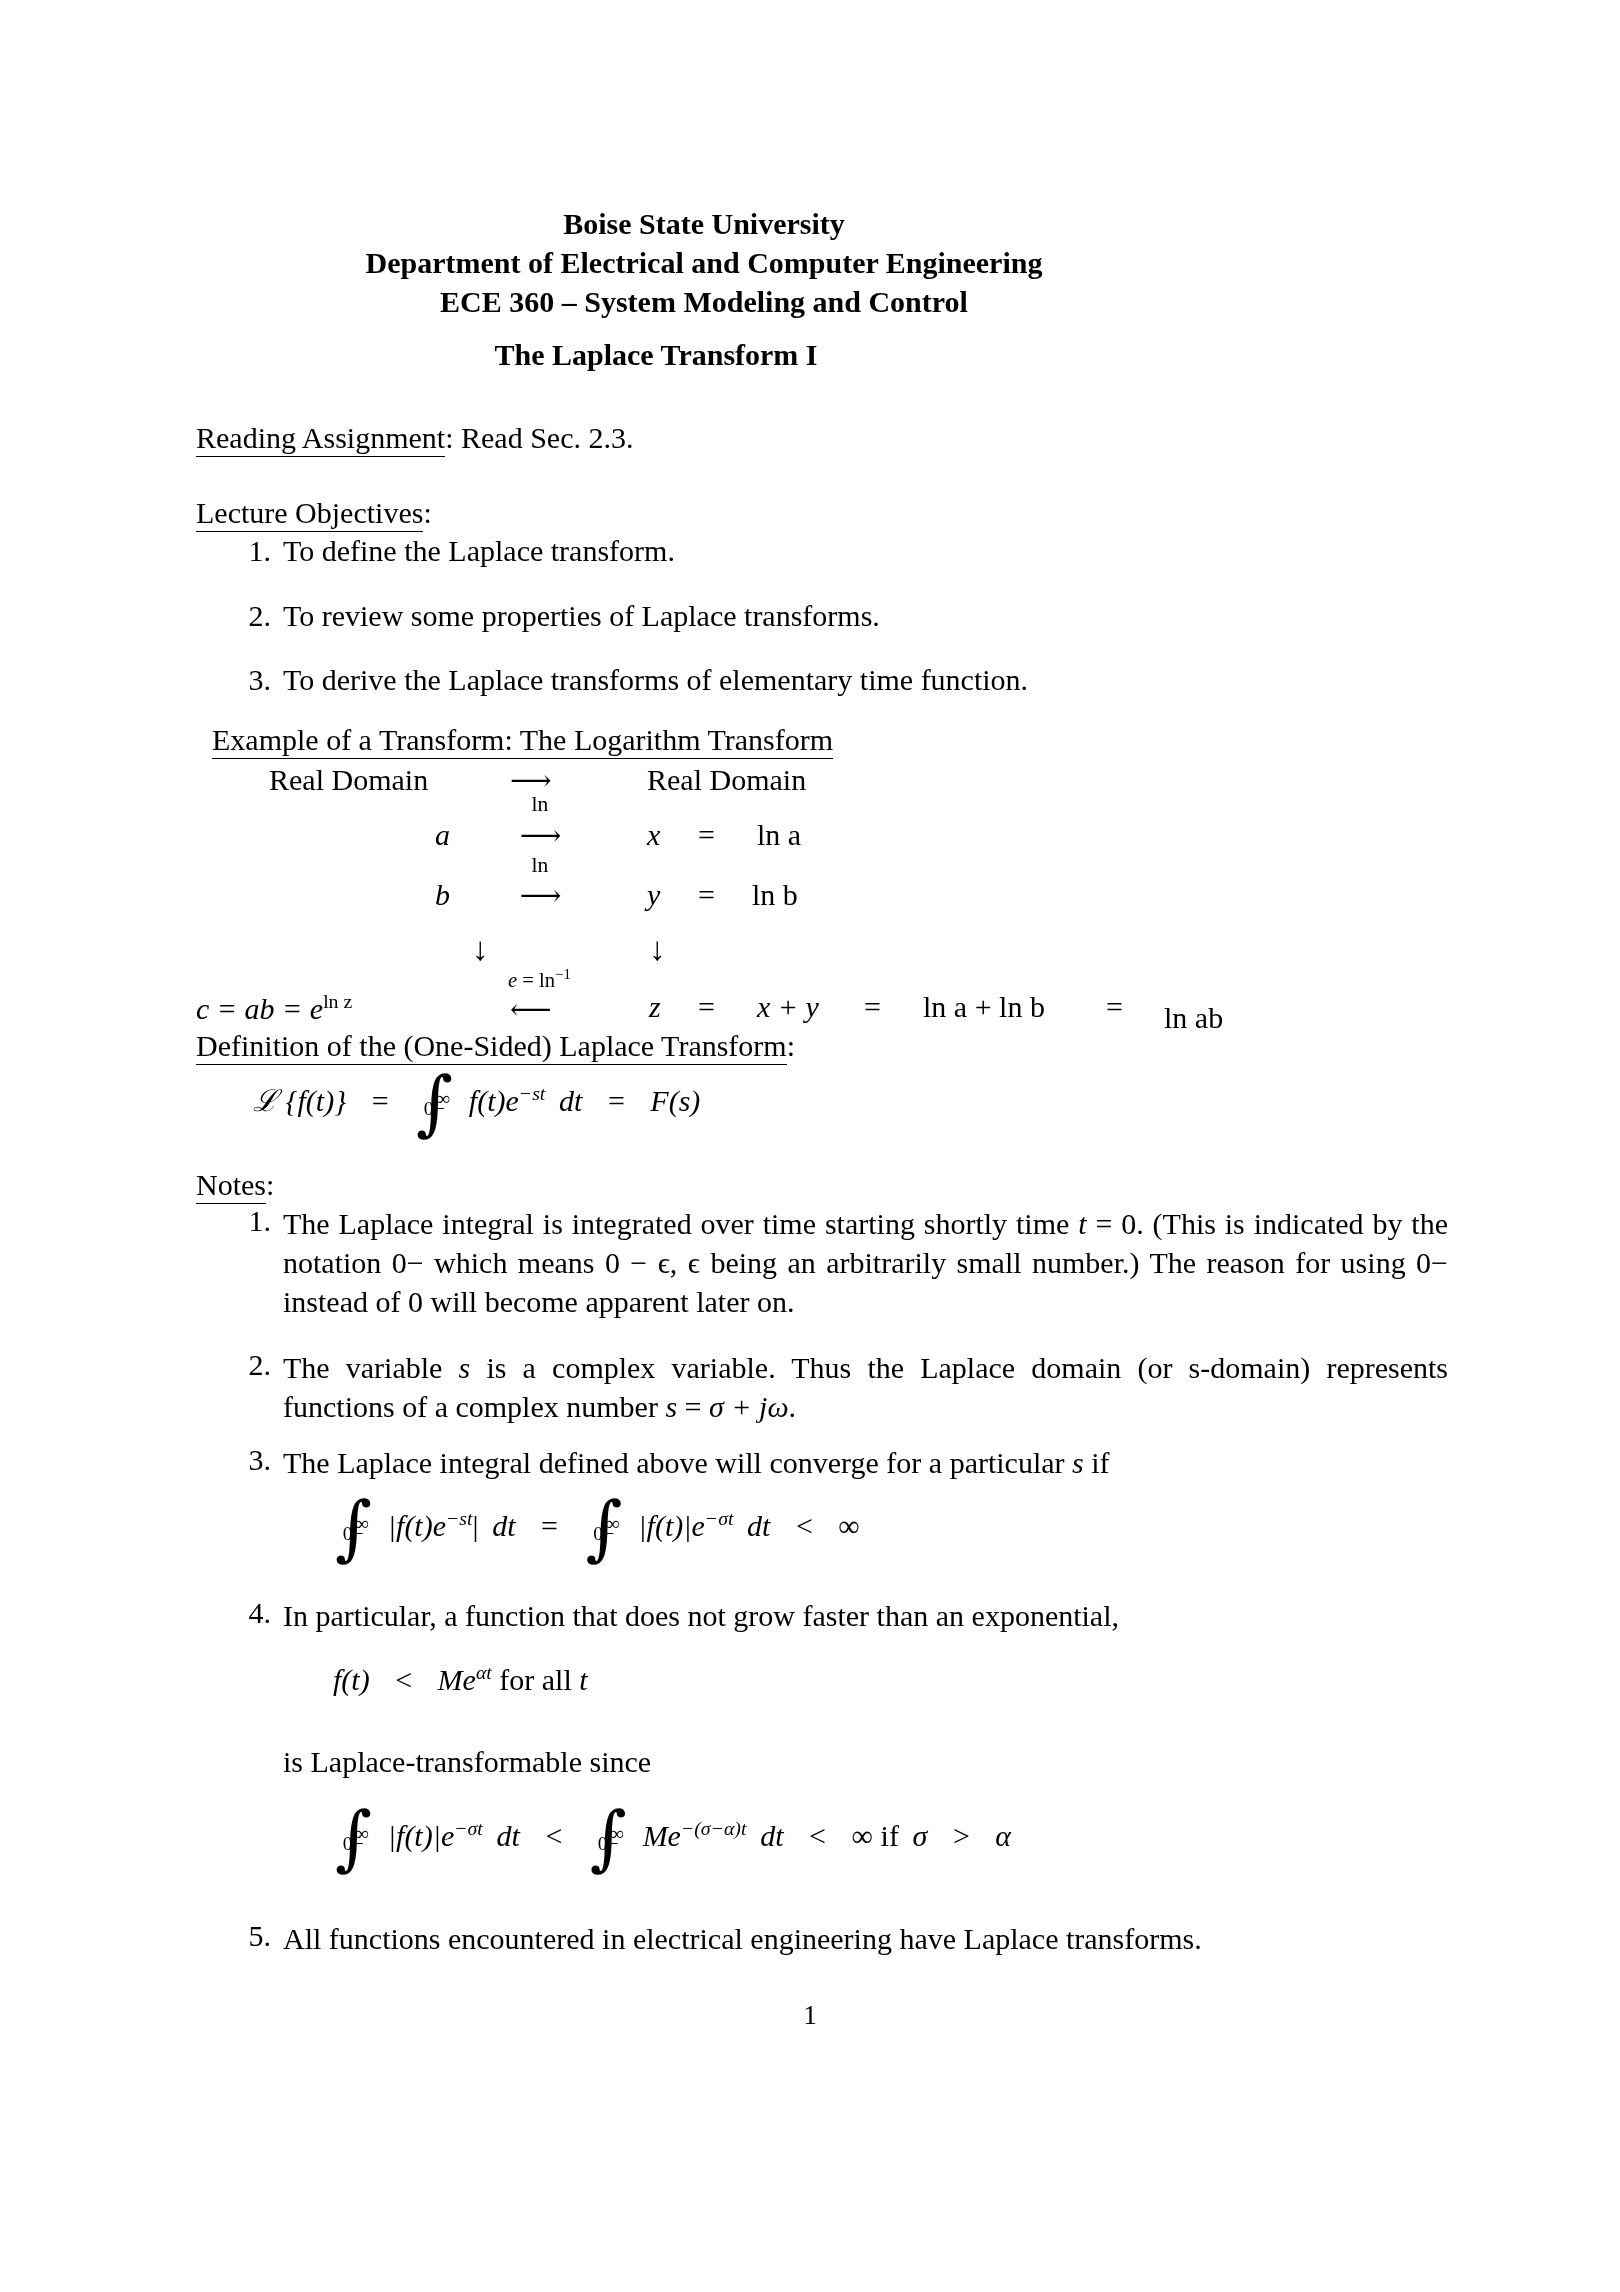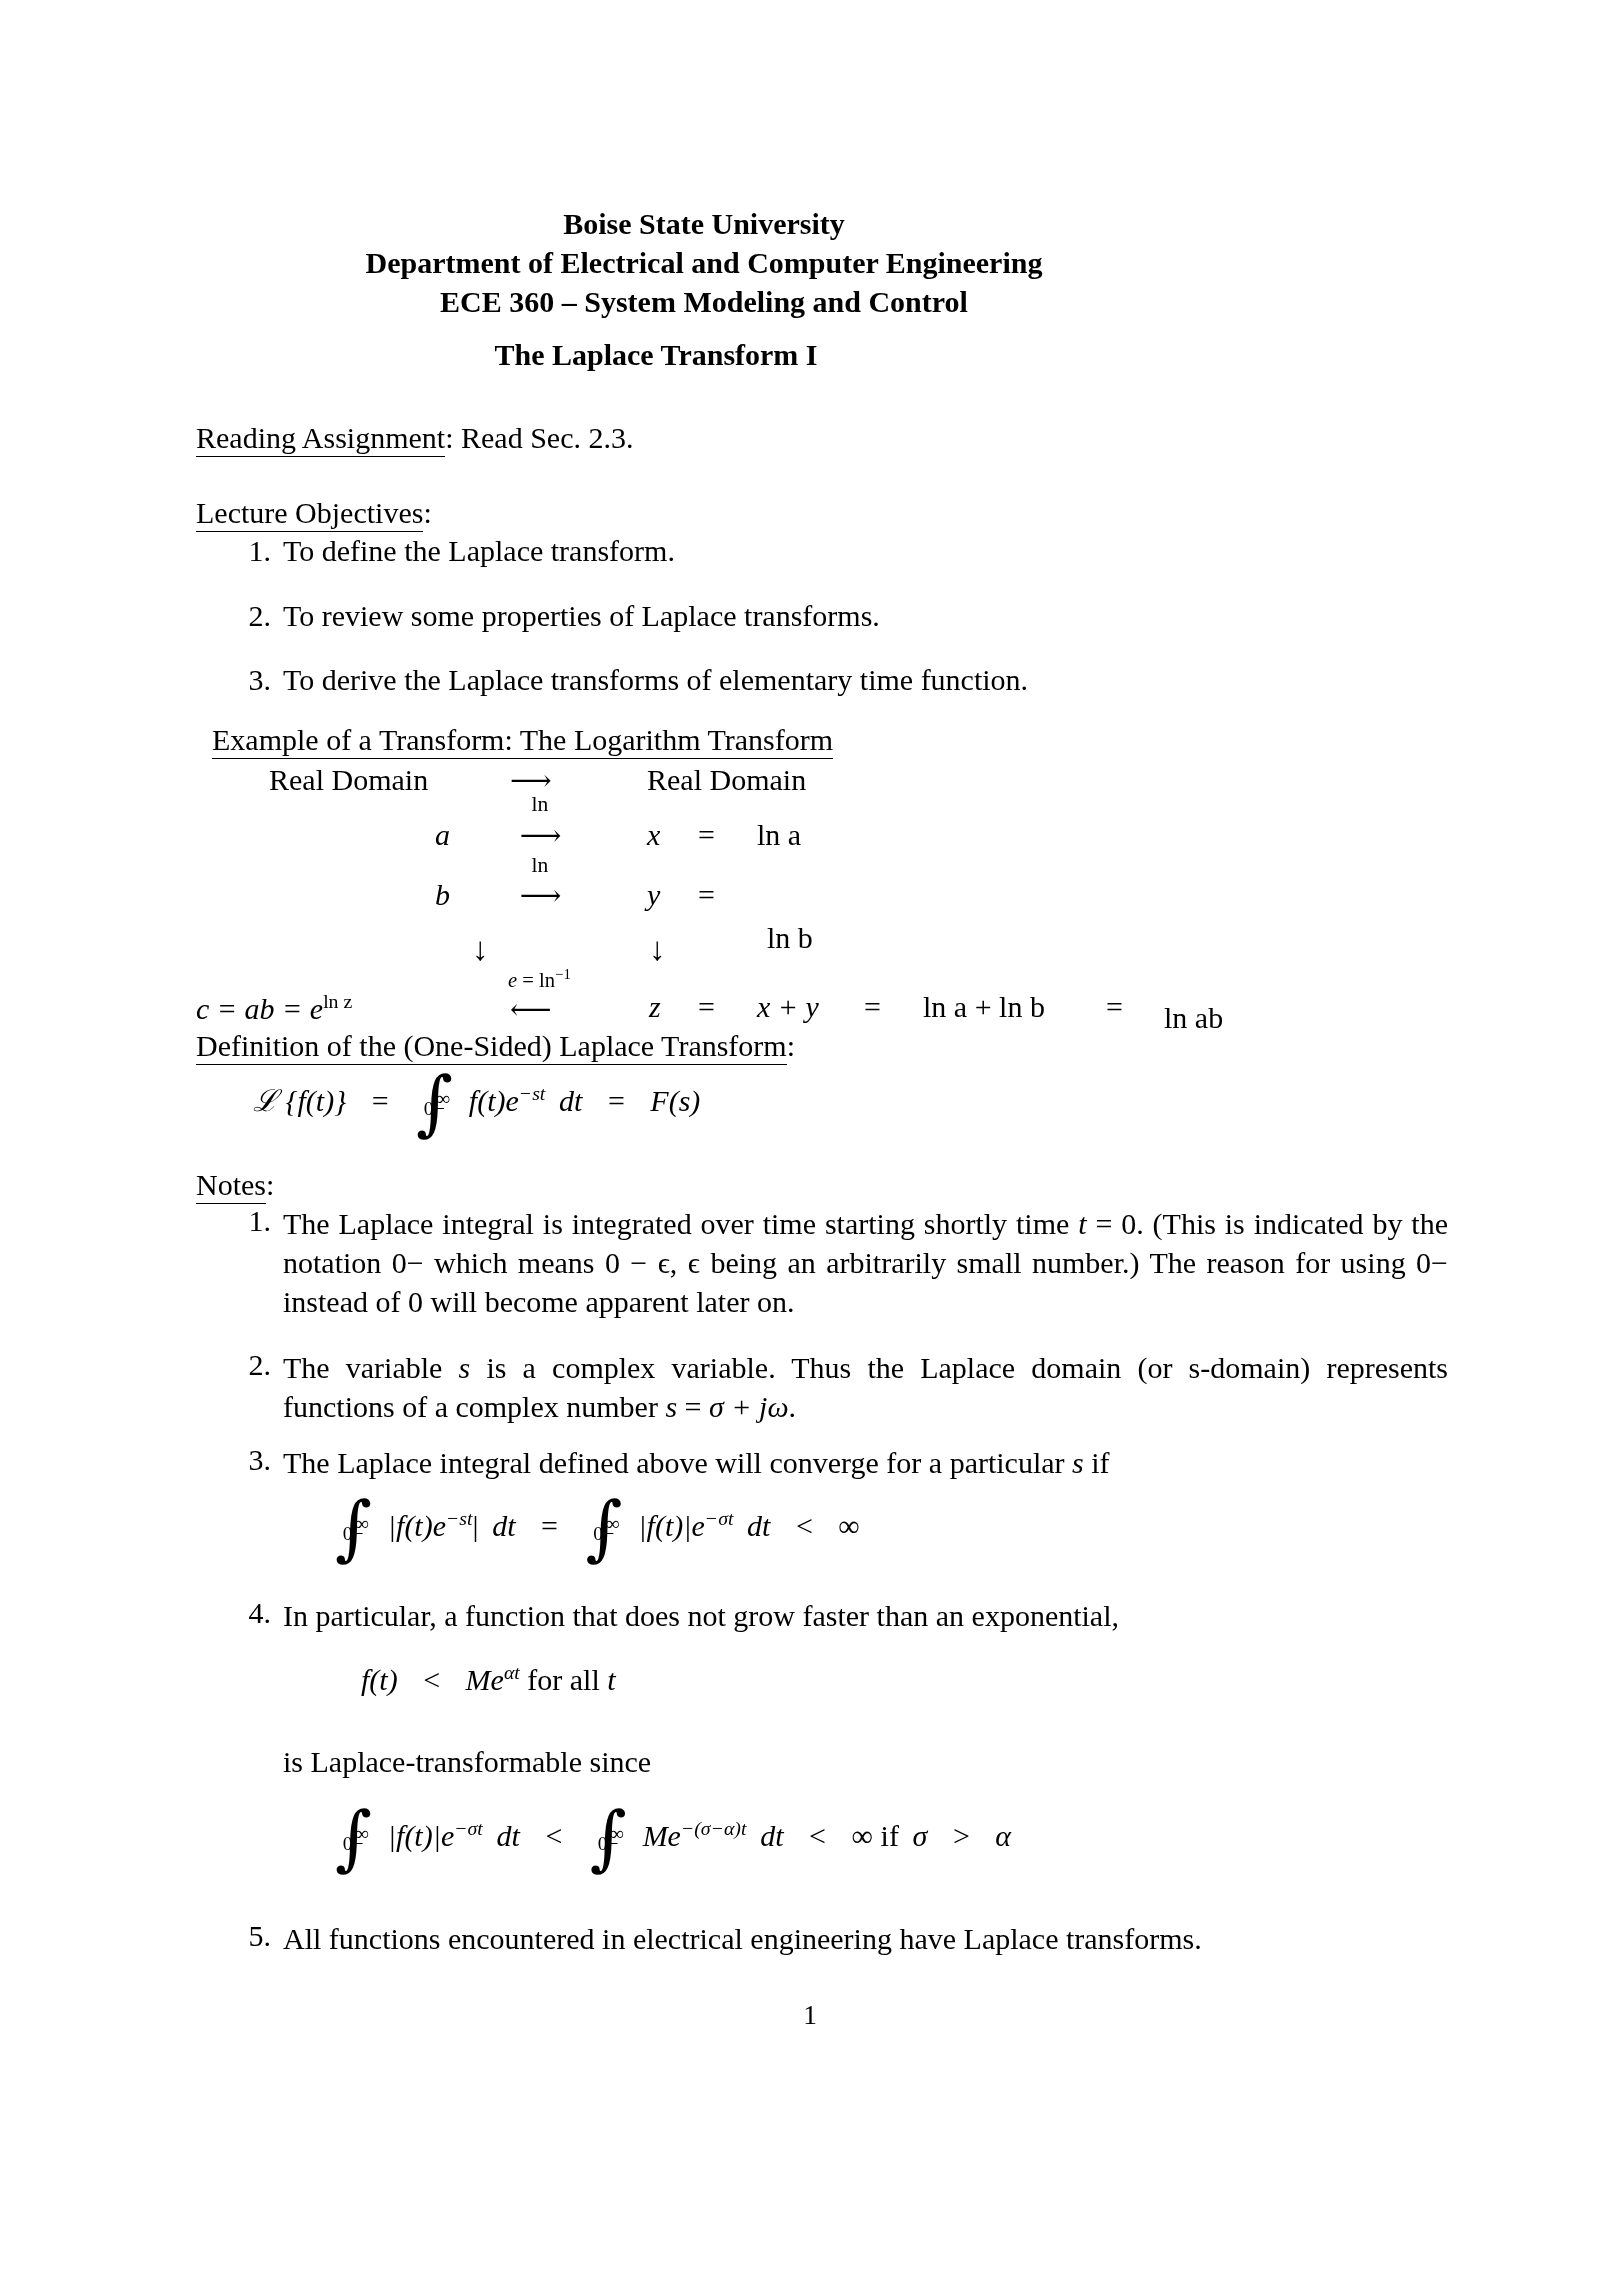--- a/index.html
+++ b/index.html
@@ -218,21 +218,21 @@
     </div>
 
     <div class="drow" style="height:47px; margin-top:13.7px;">
       <span class="dcell it math" style="left:239px; top:2px;">b</span>
       <span class="dcell arrow-r" style="left:302px; top:2px;">
         <span class="lbl">ln</span>
         <span class="arrow-glyph">⟶</span>
       </span>
       <span class="dcell it math" style="left:451px; top:2px;">y</span>
       <span class="dcell math" style="left:502px; top:2px;">=</span>
-      <span class="dcell math" style="left:571px; top:2px;margin-top:43px;">ln b</span>
+      <span class="dcell math" style="left:556px; top:2px;">ln b</span>
     </div>
 
     <div class="drow" style="height:45px; margin-top:9.8px;">
       <span class="dcell down-arrow" style="left:276px; top:0;">↓</span>
       <span class="dcell down-arrow" style="left:453px; top:0;">↓</span>
     </div>
 
     <div class="drow" style="height:51px; margin-top:7.8px;">
       <span class="dcell math" style="left:0px; top:3.9px;"><span class="it">c = ab = e</span><sup class="m">ln z</sup></span>
 
@@ -282,21 +282,21 @@
 
   <div class="blk eqline math" style="left:333px; top:1482px;">
     <span class="intg"><span class="upper">∞</span><span class="sign">∫</span><span class="lower">0−</span></span><span class="sp-s"></span><span class="it">|f(t)e</span><sup class="mi">−st</sup><span>|</span><span class="sp"></span><span class="it">dt</span><span class="sp-l"></span><span>=</span><span class="sp-l"></span><span class="intg"><span class="upper">∞</span><span class="sign">∫</span><span class="lower">0−</span></span><span class="sp-s"></span><span class="it">|f(t)|e</span><sup class="mi">−σt</sup><span class="sp"></span><span class="it">dt</span><span class="sp-l"></span><span>&lt;</span><span class="sp-l"></span><span>∞</span>
   </div>
 
   <div class="blk" style="left:228px; top:1596px; width:1220px;">
     <span class="num" style="position:absolute; left:0; top:0; width:43px; text-align:right; font-size:30px;">4.</span>
     <div style="padding-left:55px; font-size:30px; line-height:39px;">In particular, a function that does not grow faster than an exponential,</div>
   </div>
 
-  <div class="blk math" style="left:361px; top:1661px; font-size:30px;text-align:center;">
+  <div class="blk math" style="left:333px; top:1661px; font-size:30px;text-align:center;">
     <span class="it">f(t)</span><span class="sp-l"></span><span>&lt;</span><span class="sp-l"></span><span class="it">Me</span><sup class="mi">αt</sup><span> for all </span><span class="it">t</span>
   </div>
 
   <div class="blk" style="left:283px; top:1745px; font-size:30px;">is Laplace-transformable since</div>
 
   <div class="blk eqline math" style="left:333px; top:1792px;">
     <span class="intg"><span class="upper">∞</span><span class="sign">∫</span><span class="lower">0−</span></span><span class="sp-s"></span><span class="it">|f(t)|e</span><sup class="mi">−σt</sup><span class="sp"></span><span class="it">dt</span><span class="sp-l"></span><span>&lt;</span><span class="sp-l"></span><span class="intg"><span class="upper">∞</span><span class="sign">∫</span><span class="lower">0−</span></span><span class="sp-s"></span><span class="it">Me</span><sup class="mi">−(σ−α)t</sup><span class="sp"></span><span class="it">dt</span><span class="sp-l"></span><span>&lt;</span><span class="sp-l"></span><span>∞</span><span class="sp-s"></span><span>if</span><span class="sp"></span><span class="it">σ</span><span class="sp-l"></span><span>&gt;</span><span class="sp-l"></span><span class="it">α</span>
   </div>
 
   <div class="blk" style="left:228px; top:1919px; width:1220px;">

